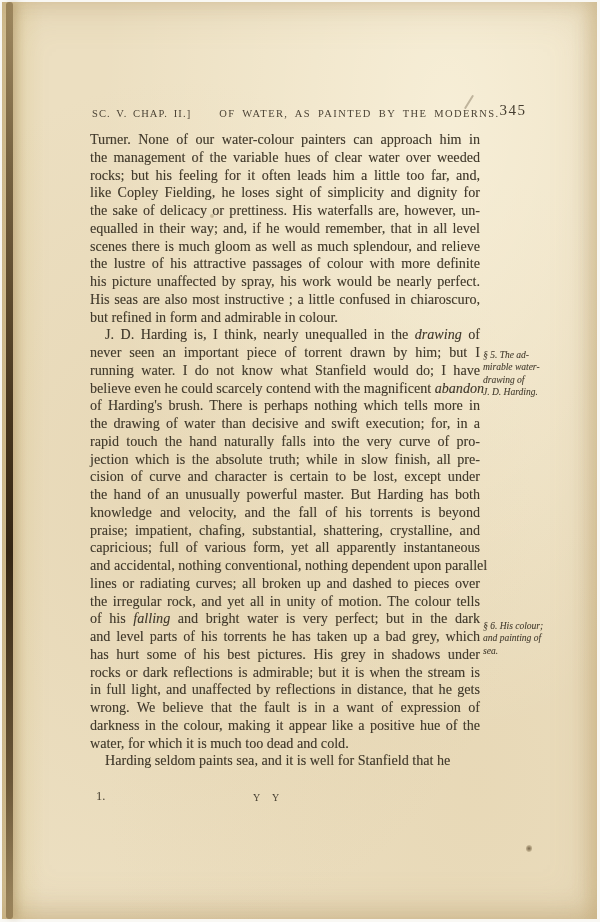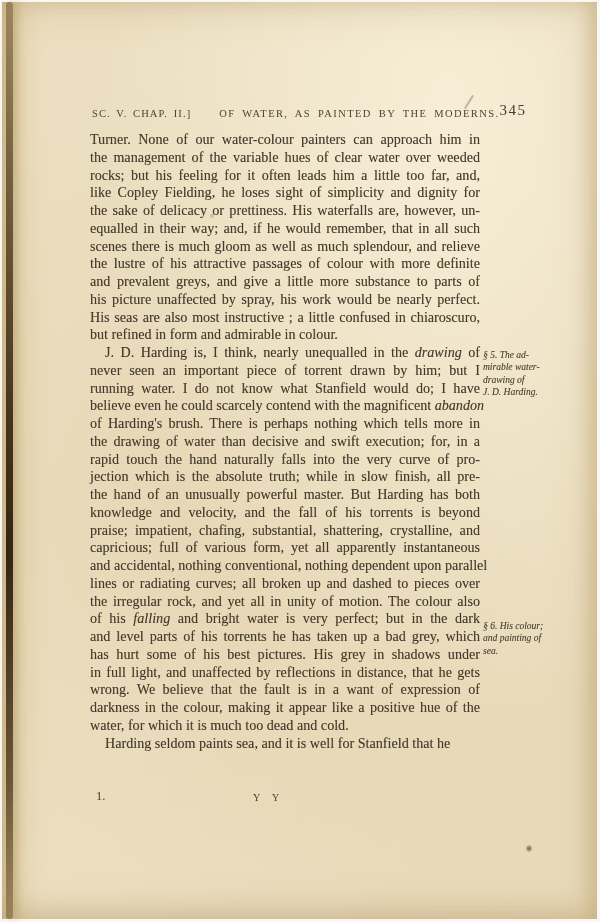--- a/index.html
+++ b/index.html
@@ -128,47 +128,48 @@
   </div>
   <div class="pencil-mark"></div>
 
   <div class="text-block">
       <div>
         <div class="line">Turner. None of our water-colour painters can approach him in</div>
         <div class="line">the management of the variable hues of clear water over weeded</div>
         <div class="line">rocks; but his feeling for it often leads him a little too far, and,</div>
         <div class="line">like Copley Fielding, he loses sight of simplicity and dignity for</div>
         <div class="line">the sake of delicacy or prettiness. His waterfalls are, however, un-</div>
-        <div class="line">equalled in their way; and, if he would remember, that in all such</div>
+        <div class="line">equalled in their way; and, if he would remember, that in all level</div>
         <div class="line">scenes there is much gloom as well as much splendour, and relieve</div>
         <div class="line">the lustre of his attractive passages of colour with more definite</div>
-        <div class="line">and prevalent greys, and give a little more substance to parts of</div>
         <div class="line">his picture unaffected by spray, his work would be nearly perfect.</div>
         <div class="line">His seas are also most instructive ; a little confused in chiaroscuro,</div>
         <div class="line last">but refined in form and admirable in colour.</div>
       </div>
       <div>
         <div class="line indent">J. D. Harding is, I think, nearly unequalled in the <i>drawing</i> of</div>
         <div class="line">never seen an important piece of torrent drawn by him; but I</div>
         <div class="line">running water. I do not know what Stanfield would do; I have</div>
         <div class="line">believe even he could scarcely contend with the magnificent <i>abandon</i></div>
         <div class="line">of Harding's brush. There is perhaps nothing which tells more in</div>
         <div class="line">the drawing of water than decisive and swift execution; for, in a</div>
         <div class="line">rapid touch the hand naturally falls into the very curve of pro-</div>
         <div class="line">jection which is the absolute truth; while in slow finish, all pre-</div>
+        <div class="line">cision of curve and character is certain to be lost, except under</div>
         <div class="line">the hand of an unusually powerful master. But Harding has both</div>
         <div class="line">knowledge and velocity, and the fall of his torrents is beyond</div>
         <div class="line">praise; impatient, chafing, substantial, shattering, crystalline, and</div>
         <div class="line">capricious; full of various form, yet all apparently instantaneous</div>
         <div class="line">and accidental, nothing conventional, nothing dependent upon parallel</div>
         <div class="line">lines or radiating curves; all broken up and dashed to pieces over</div>
-        <div class="line">the irregular rock, and yet all in unity of motion. The colour also</div>
+        <div class="line">the irregular rock, and yet all in unity of motion. The colour tells</div>
         <div class="line">of his <i>falling</i> and bright water is very perfect; but in the dark</div>
         <div class="line">and level parts of his torrents he has taken up a bad grey, which</div>
         <div class="line">has hurt some of his best pictures. His grey in shadows under</div>
+        <div class="line">rocks or dark reflections is admirable; but it is when the stream is</div>
         <div class="line">in full light, and unaffected by reflections in distance, that he gets</div>
         <div class="line">wrong. We believe that the fault is in a want of expression of</div>
         <div class="line">darkness in the colour, making it appear like a positive hue of the</div>
         <div class="line last">water, for which it is much too dead and cold.</div>
       </div>
       <div>
         <div class="line last indent">Harding seldom paints sea, and it is well for Stanfield that he</div>
       </div>
     </div>
 

